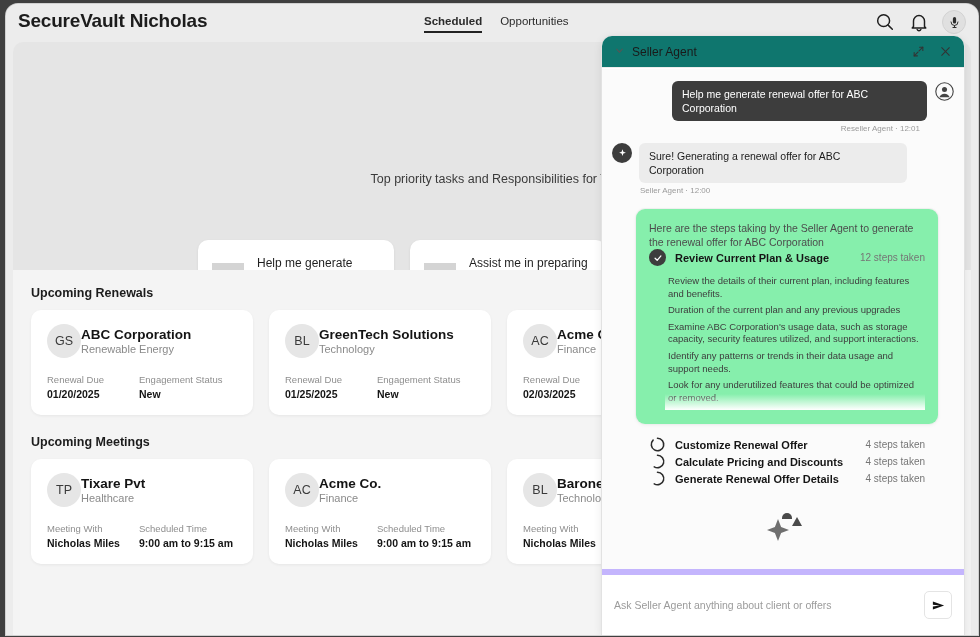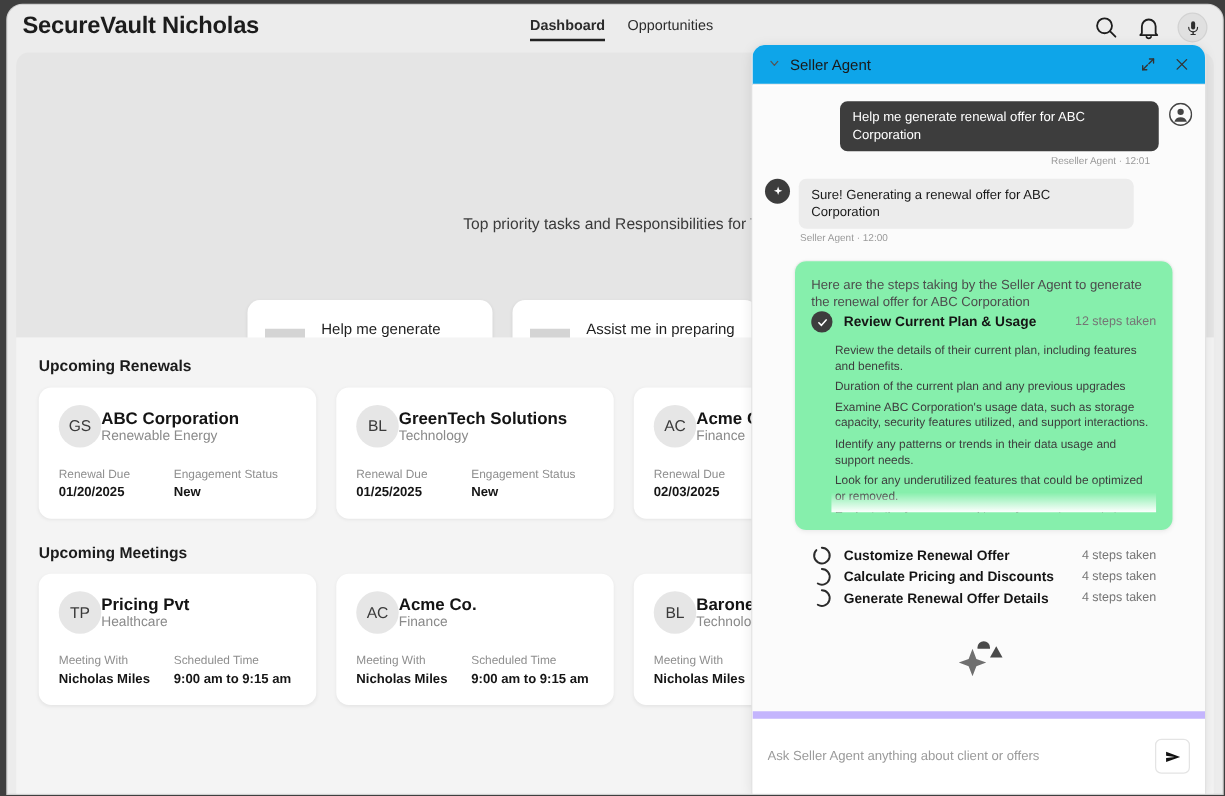--- a/index.html
+++ b/index.html
@@ -137,21 +137,21 @@
     position: absolute; left: 596px; top: 32px;
     width: 362px; height: 599px;
     background: #fff;
     border-radius: 10px 10px 0 0;
     box-shadow: 0 0 0 1px #e2e2e2, 0 2px 10px rgba(0,0,0,.10);
     overflow: hidden;
   }
   .agent-header {
     height: 32px; display: flex; align-items: center;
     padding: 0 12px; border-bottom: 1px solid #ededed;
-    background: #0ea5e9;
+    background: #0f766e;
   }
   .chev { font-size: 10px; color: #555; margin-right: 7px; }
   .agent-title { font-size: 12px; color: #1a1a1a; flex: 1; }
   .hdr-btn { cursor: pointer; margin-left: 14px; display:flex; }
 
   .agent-body {
     position: absolute; top: 33px; left: 0;
     width: 362px; height: 531px;
     background: #fbfbfb;
     padding: 12px 10px 0 10px;
@@ -250,21 +250,21 @@
 </head>
 <body>
 
 <div class="window">
  <div class="window-inner">
 
   <div class="topbar">
     <div class="app-title">SecureVault Nicholas</div>
 
     <div class="nav-tabs">
-      <div class="nav-tab active">Dashboard</div>
+      <div class="nav-tab active">Scheduled</div>
       <div class="nav-tab">Opportunities</div>
     </div>
 
     <div class="top-icons">
       <span class="icn">
         <svg width="22" height="22" viewBox="0 0 24 24" fill="none" stroke="#1e1e1e" stroke-width="1.6">
           <circle cx="10.5" cy="10.5" r="6.5"></circle>
               <line x1="15.4" y1="15.4" x2="20" y2="20" stroke-linecap="round"></line>
         </svg>
       </span>
@@ -370,21 +370,21 @@
     </div>
 
     <div class="meetings-block">
       <div class="section-title">Upcoming Meetings</div>
       <div class="cards-row">
 
         <div class="entity-card">
           <div class="entity-head">
             <div class="ent-avatar">TP</div>
             <div>
-              <div class="ent-name">Pricing Pvt</div>
+              <div class="ent-name">Tixare Pvt</div>
               <div class="ent-sub">Healthcare</div>
             </div>
           </div>
           <div class="entity-meta">
             <div class="meta-col">
               <div class="meta-label">Meeting With</div>
               <div class="meta-value">Nicholas Miles</div>
             </div>
             <div class="meta-col">
               <div class="meta-label">Scheduled Time</div>

